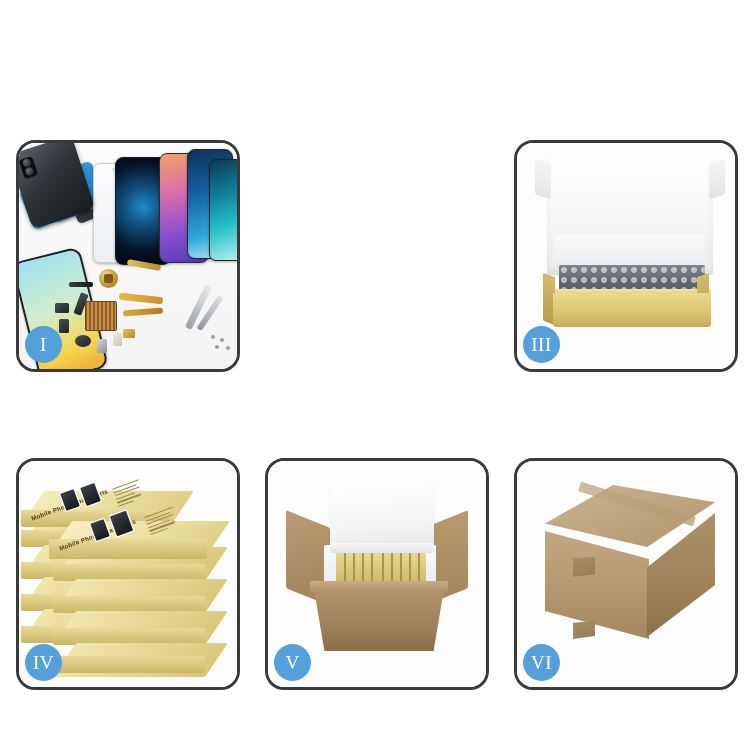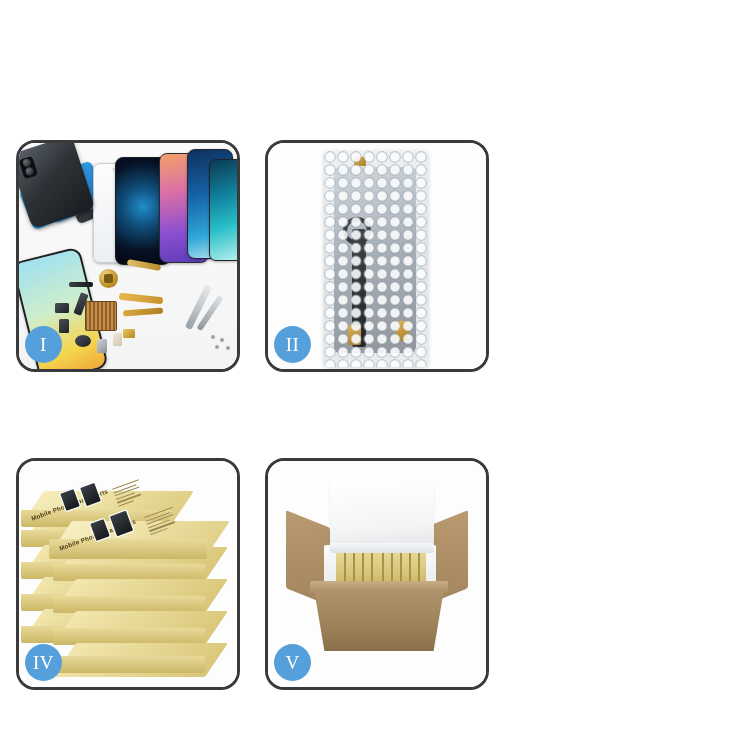--- a/index.html
+++ b/index.html
@@ -380,34 +380,33 @@
         <div class="screws">
           <i style="left:0;top:0;"></i>
             <i style="left:9px;top:3px;"></i>
           <i style="left:4px;top:10px;"></i>
             <i style="left:15px;top:11px;"></i>
         </div>
       </div>
       <div class="badge">I</div>
     </div>
 
-    <div class="panel p1">
-      <div class="photo scene2">
-        <div class="bubblewrap">
-          <div class="inner-screen"></div>
-          <div class="inner-cable"></div>
-          <div class="conn c1"></div>
-          <div class="conn c2"></div>
-          <div class="tape"></div>
-          <div class="bub-overlay"></div>
-        </div>
+
+    <div class="panel p2">
+      <div class="photo scene3">
+        <div class="lid-foam"></div>
+        <div class="foam-front"></div>
+        <div class="bubble-fill"></div>
+        <div class="box-rim3"></div>
+        <div class="box-left3"></div>
+        <div class="box-right3"></div>
+        <div class="box-front3"></div>
       </div>
-      <div class="badge">II</div>
+      <div class="badge">III</div>
     </div>
-
 
     <div class="panel p3">
       <div class="photo scene4">
         <div class="stackwrap">
 
           <div class="sbox" style="left:2px;top:44px;width:104px;height:34px;">
             <div class="top"></div>
               <div class="front"></div>
           </div>
           <div class="sbox" style="left:2px;top:76px;width:104px;height:34px;">
@@ -494,15 +493,26 @@
               <i style="left:82px;"></i>
           </div>
           <div class="foam-lid5"></div>
         </div>
         <div class="carton-rim"></div>
         <div class="carton-body"></div>
       </div>
       <div class="badge">V</div>
     </div>
 
+    <div class="panel p5">
+      <div class="photo scene6">
+        <div class="c6-top"></div>
+        <div class="c6-seam"></div>
+        <div class="c6-front"></div>
+        <div class="c6-right"></div>
+        <div class="c6-tab t1"></div>
+        <div class="c6-tab t2"></div>
+      </div>
+      <div class="badge">VI</div>
+    </div>
 
   </div>
 </div>
 
 </body></html>

